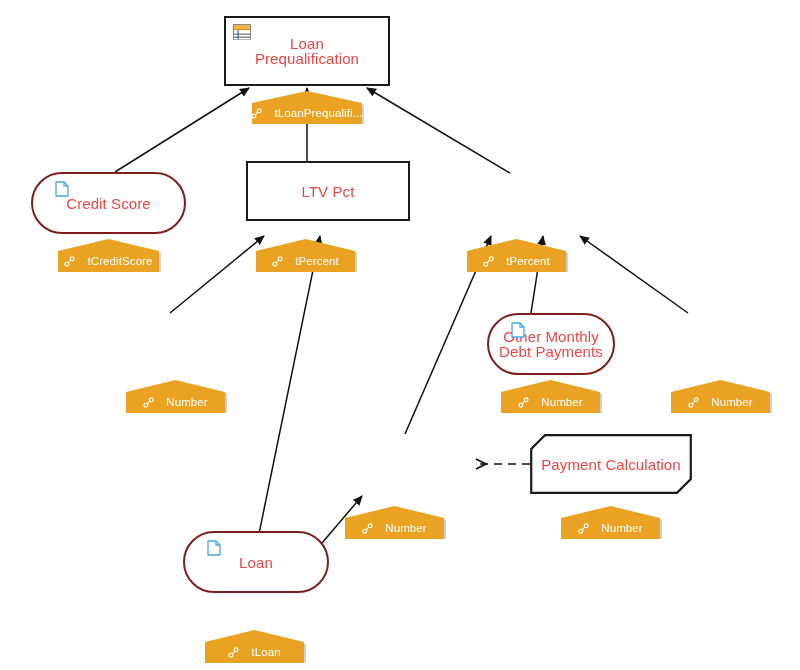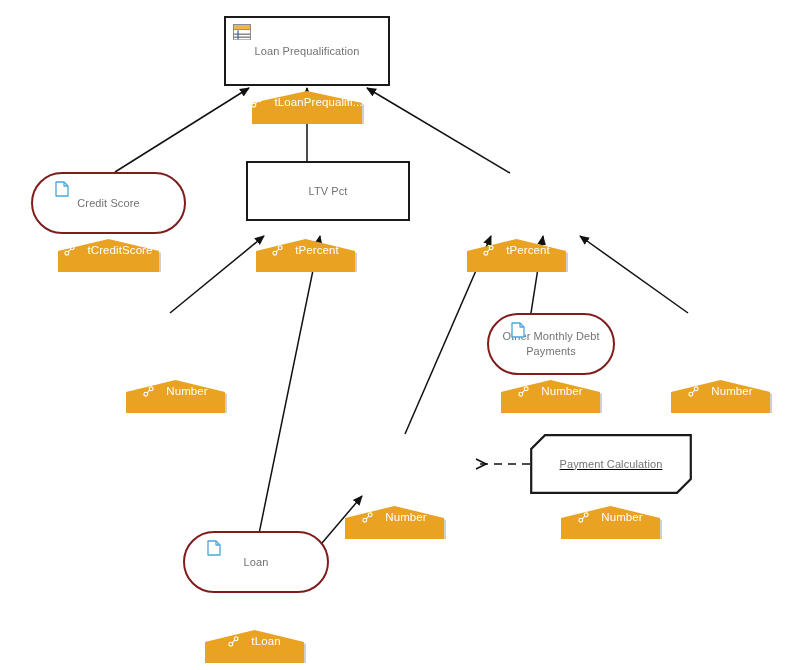--- a/index.html
+++ b/index.html
@@ -45,39 +45,38 @@
     border: 2px solid #7f1d1d;
     border-radius: 999px;
     display: flex;
     align-items: center;
     justify-content: center;
   }
   
   .bkm {
     background: transparent;
     border: none;
-    text-decoration: underline;
   }
   .bkm .bkm-svg {
     position: absolute;
     left: 0;
     top: 0;
   }
   .bkm .node-label {
     position: relative;
     z-index: 2;
     width: 100%;
     height: 100%;
     display: flex;
     align-items: center;
     justify-content: center;
   }
   .node-label {
-    font-size: 11px;
-    color: #737373;
+    font-size: 15px;
+    color: #ef4444;
     text-align: center;
     line-height: 15px;
     padding: 0 10px;
     box-sizing: border-box;
     letter-spacing: 0.1px;
   }
   
   .doc-icon {
     position: absolute;
     left: 22px;
@@ -109,21 +108,21 @@
     left: 0;
     top: 0;
     z-index: 1;
   }
   .tag-inner {
     position: relative;
     z-index: 2;
     display: flex;
     align-items: flex-end;
     gap: 12px;
-    padding-bottom: 16px;
+    padding-bottom: 5px;
     white-space: nowrap;
   }
   .tag-text {
     font-size: 11.5px;
     color: #ffffff;
     letter-spacing: 0.1px;
   }
   .link-icon {
     width: 11px;
     height: 11px;

